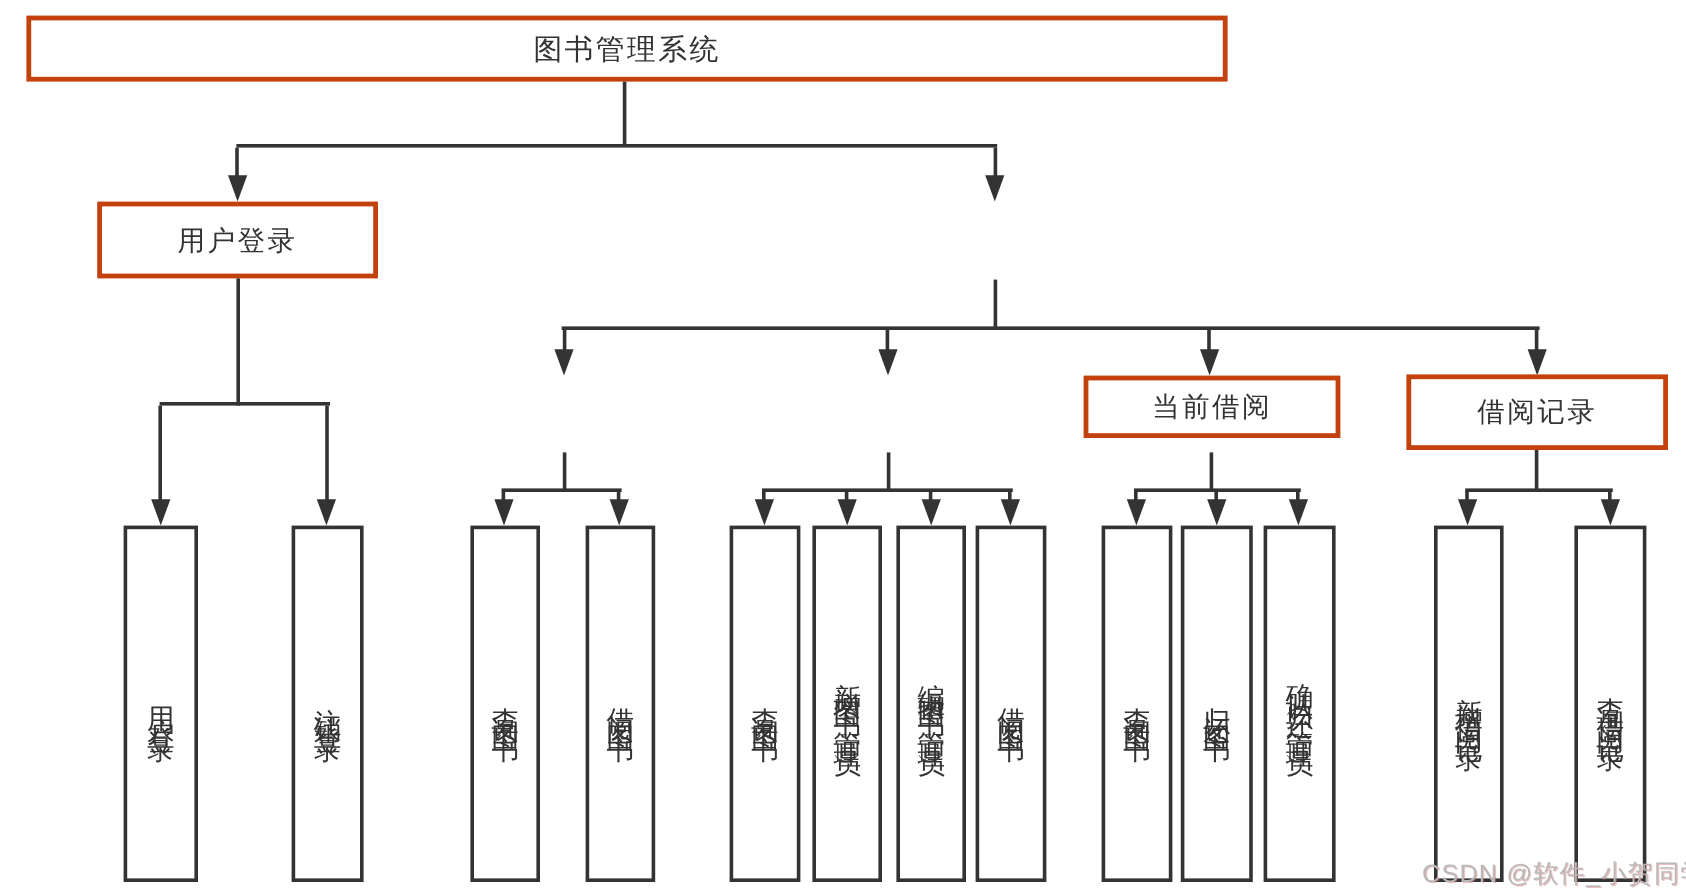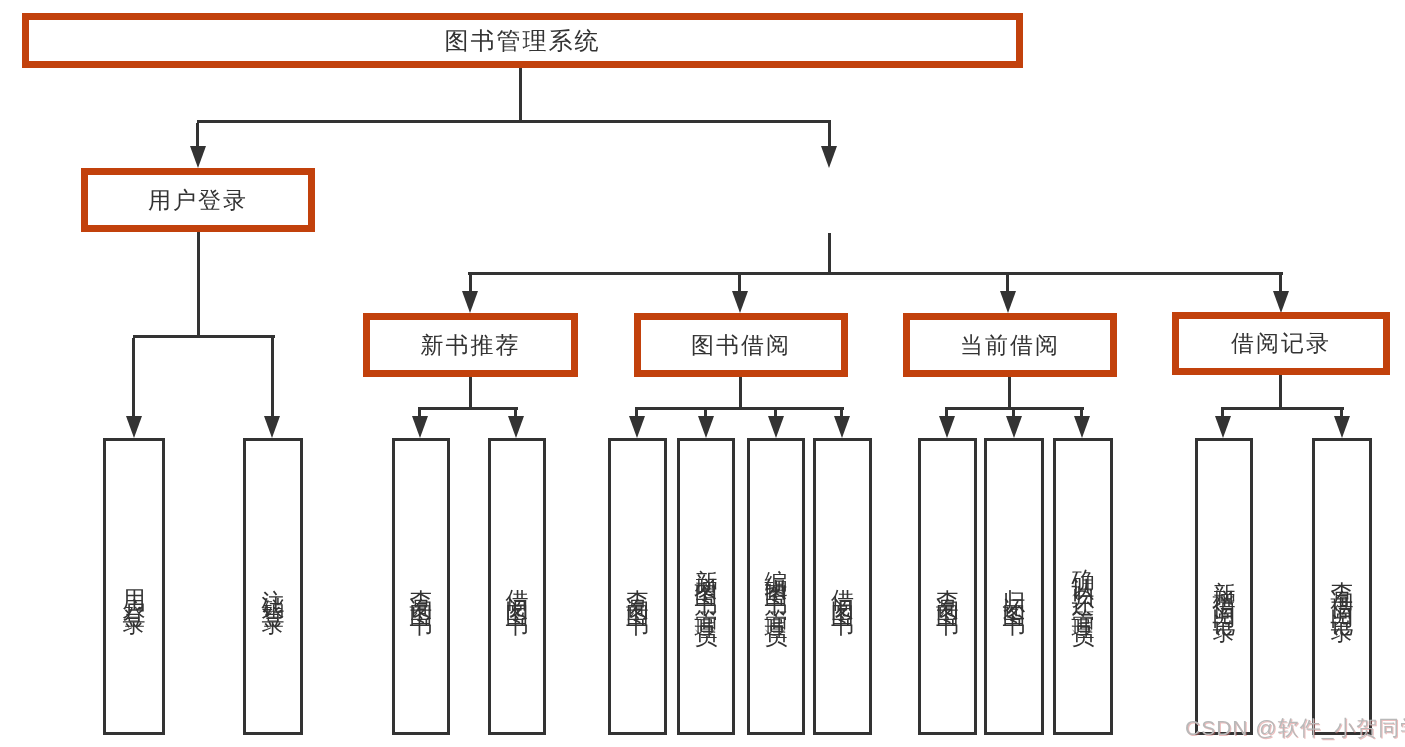--- a/index.html
+++ b/index.html
@@ -6,21 +6,21 @@
   #canvas {
     position:relative;
     width:1405px; height:747px;
     background:#ffffff;
     font-family:"Liberation Sans","DejaVu Sans",sans-serif;
     overflow:hidden;
   }
   .box {
     position:absolute;
     box-sizing:border-box;
-    border:7px solid #c2410c;
+    border:4px solid #c2410c;
     background:#ffffff;
     display:flex;
     align-items:center;
     justify-content:center;
     color:#333333;
     font-size:23px;
     letter-spacing:2px;
   }
   .box.title { font-size:24px; }
   .vbox {
@@ -92,27 +92,21 @@
   <div class="line" style="left:468px; top:272px; width:815px; height:3px;"></div>
   <div class="line" style="left:469px; top:275px; width:3px; height:18px;"></div>
   <div class="arrow" style="left:462px; top:291px;"></div>
   <div class="line" style="left:738px; top:275px; width:3px; height:18px;"></div>
   <div class="arrow" style="left:732px; top:291px;"></div>
   <div class="line" style="left:1006px; top:275px; width:3px; height:18px;"></div>
   <div class="arrow" style="left:1000px; top:291px;"></div>
   <div class="line" style="left:1279px; top:275px; width:3px; height:18px;"></div>
   <div class="arrow" style="left:1273px; top:291px;"></div>
 
-  <div class="box" style="left:363px; top:313px; width:215px; height:64px;">
-    <span>新书推荐</span>
-  </div>
-  <div class="box" style="left:634px; top:313px; width:214px; height:64px;">
-    <span>图书借阅</span>
-  </div>
-  <div class="box" style="left:903px; top:313px; width:214px; height:64px;text-align:center;">
+  <div class="box" style="left:903px; top:313px; width:214px; height:52px;text-align:center;">
     <span>当前借阅</span>
   </div>
   <div class="box" style="left:1172px; top:312px; width:218px; height:63px;">
     <span>借阅记录</span>
   </div>
 
   <div class="line" style="left:469px; top:377px; width:3px; height:33px;"></div>
   <div class="line" style="left:418px; top:407px; width:100px; height:3px;"></div>
   <div class="line" style="left:418px; top:409px; width:3px; height:9px;"></div>
   <div class="arrow" style="left:412px; top:416px;"></div>

